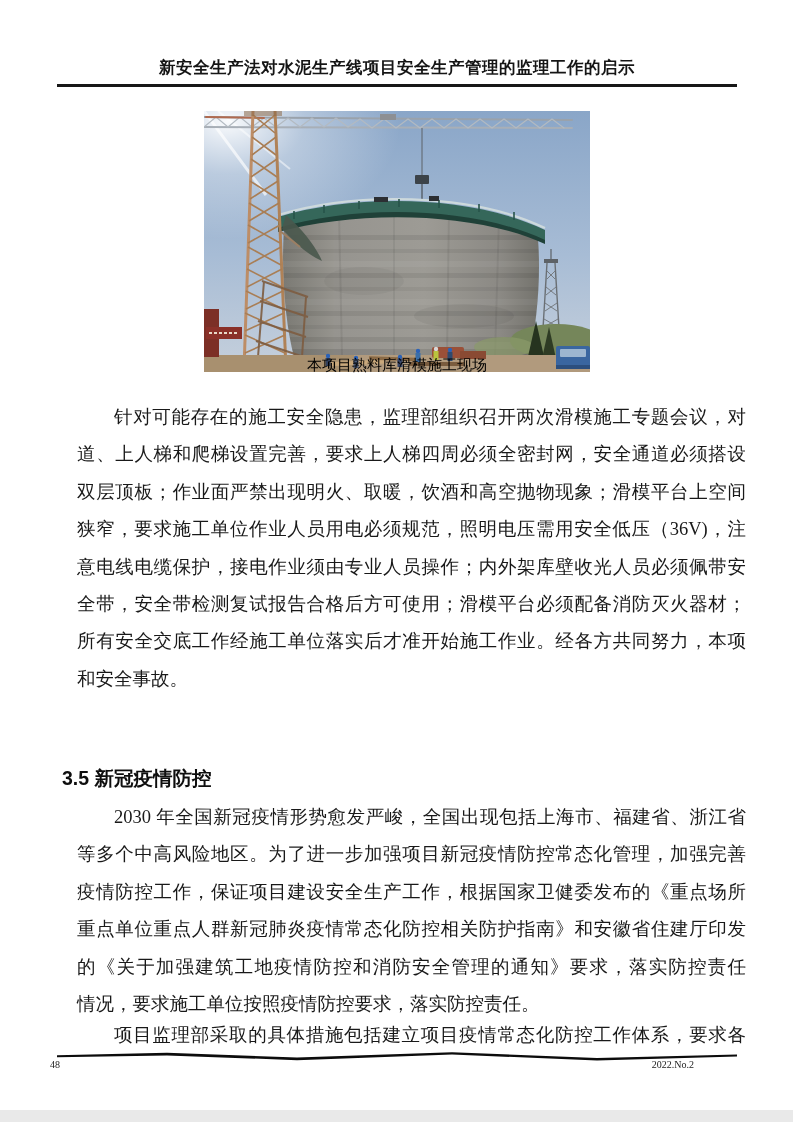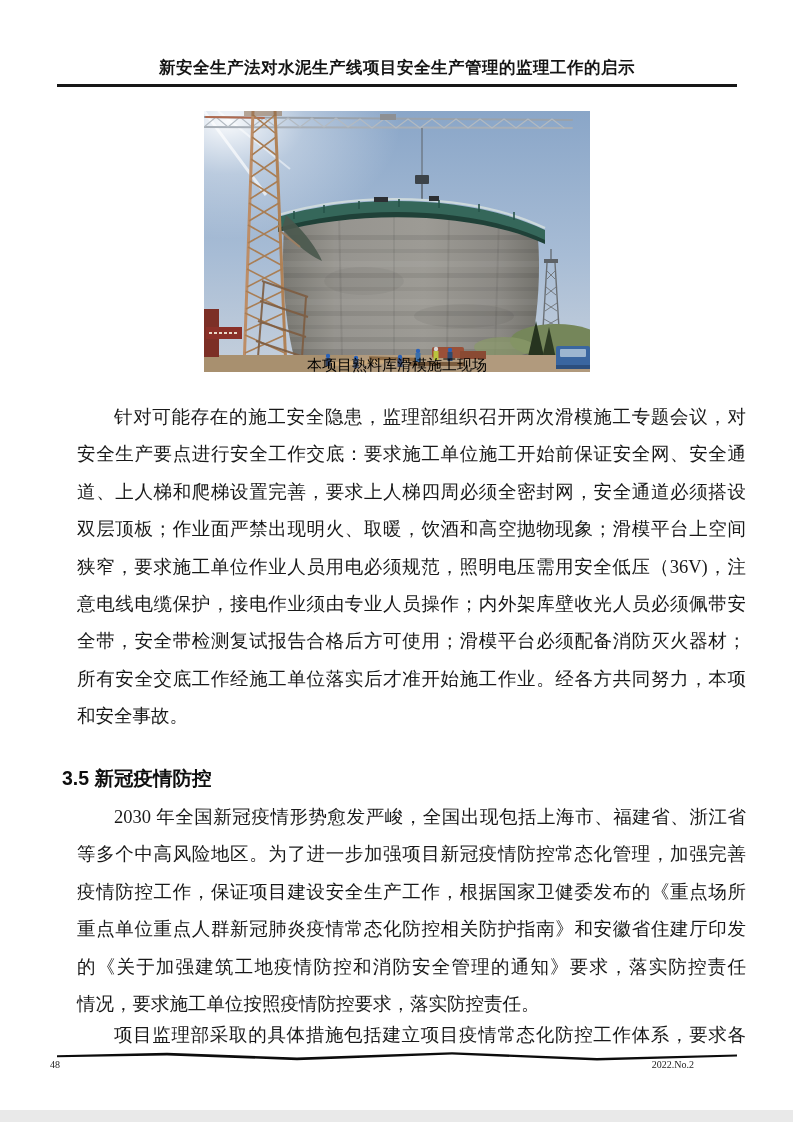--- a/index.html
+++ b/index.html
@@ -194,21 +194,20 @@
           <rect x="352" y="254" width="34" height="4" fill="#2c4f7e"></rect>
         </g>
       </g>
     </svg>
   </div>
 
   <div class="photo-caption">本项目熟料库滑模施工现场</div>
 
   <div class="para para1">
       <div class="text-line indent just">针对可能存在的施工安全隐患，监理部组织召开两次滑模施工专题会议，对</div>
-      <div class="text-line just">安全生产要点进行安全工作交底：要求施工单位施工开始前保证安全网、安全通</div>
       <div class="text-line just">道、上人梯和爬梯设置完善，要求上人梯四周必须全密封网，安全通道必须搭设</div>
       <div class="text-line just">双层顶板；作业面严禁出现明火、取暖，饮酒和高空抛物现象；滑模平台上空间</div>
       <div class="text-line just">狭窄，要求施工单位作业人员用电必须规范，照明电压需用安全低压（36V)，注</div>
       <div class="text-line just">意电线电缆保护，接电作业须由专业人员操作；内外架库壁收光人员必须佩带安</div>
       <div class="text-line just">全带，安全带检测复试报告合格后方可使用；滑模平台必须配备消防灭火器材；</div>
       <div class="text-line just">所有安全交底工作经施工单位落实后才准开始施工作业。经各方共同努力，本项</div>
       <div class="text-line">和安全事故。</div>
     </div>
 
   <div class="section-heading">3.5 新冠疫情防控</div>

